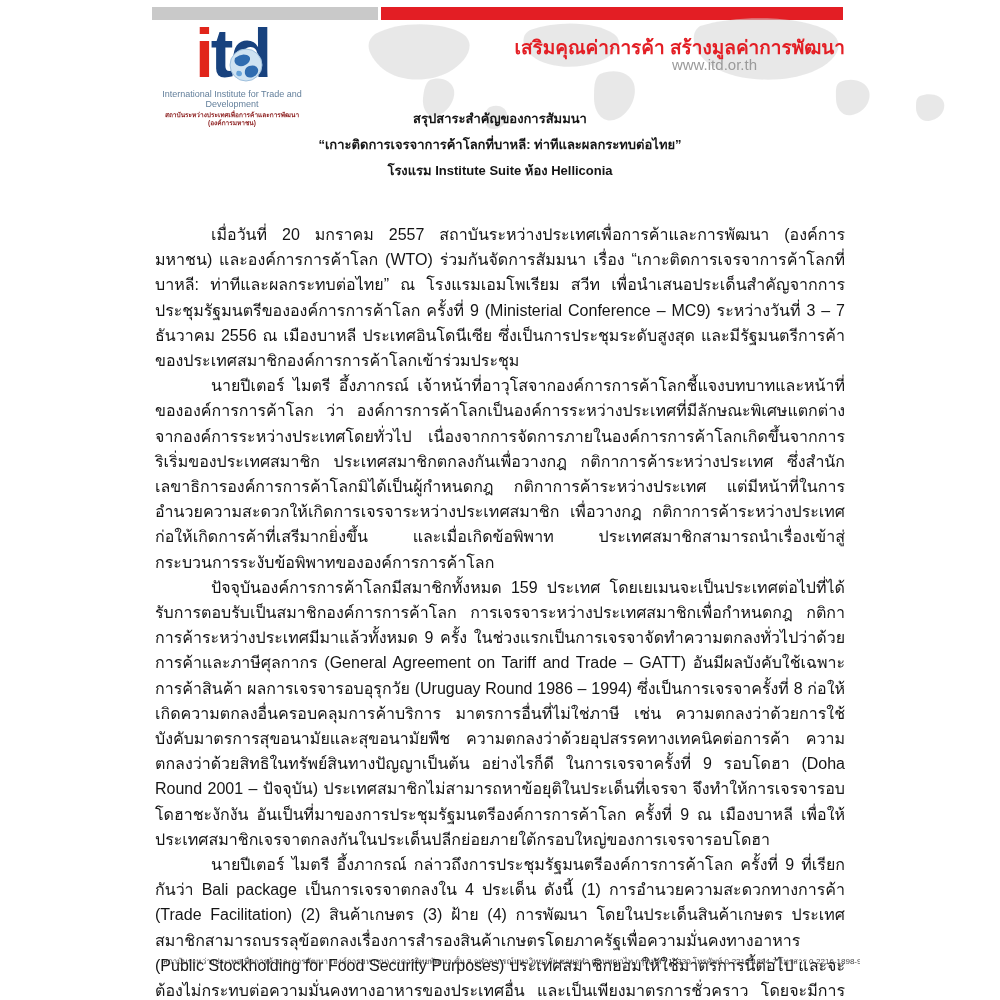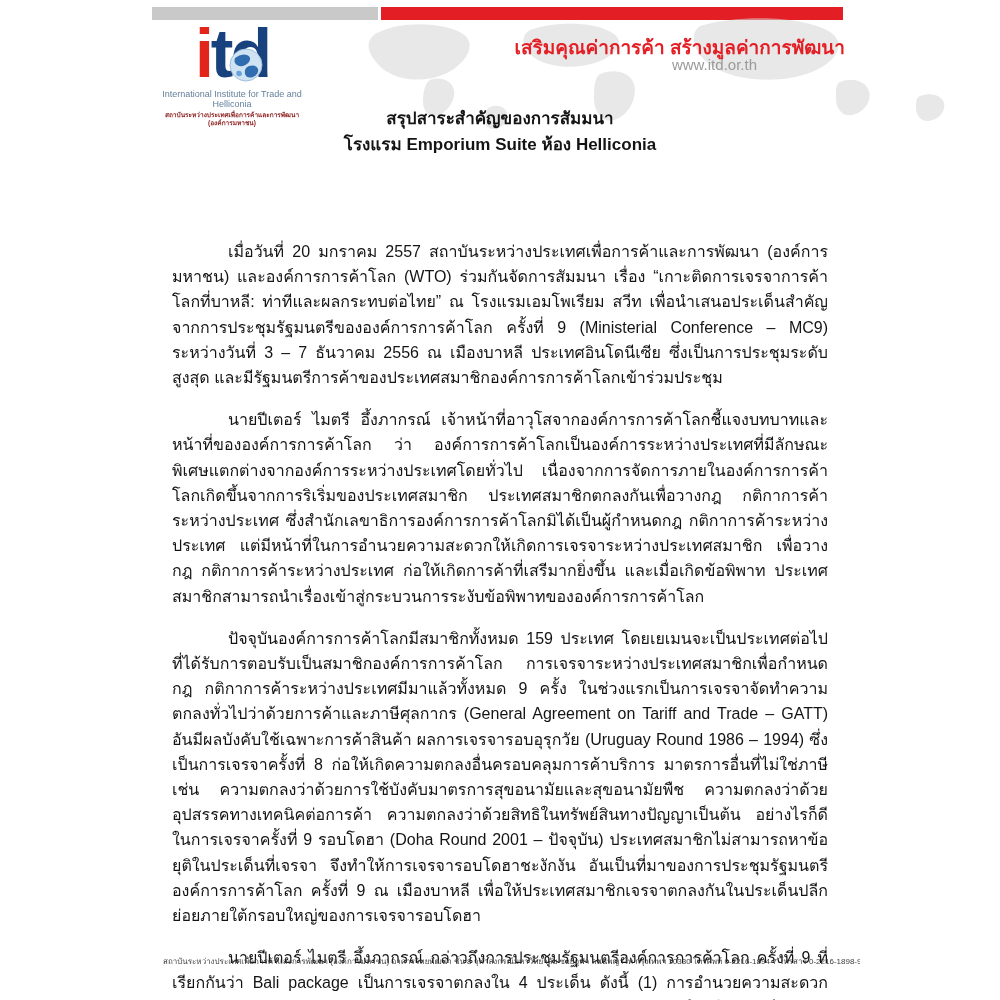--- a/index.html
+++ b/index.html
@@ -18,24 +18,24 @@
   .logo-text{font-size:68px;font-weight:bold;line-height:66px;letter-spacing:-3px;position:relative;display:inline-block;}
   .logo-i{color:#e1251b;}
   .logo-td{color:#18427e;}
   .globe{position:absolute;right:6px;bottom:4px;width:34px;height:34px;}
   .logo-en{font-size:9px;line-height:10px;color:#64809c;margin-top:3px;}
   .logo-th{font-size:6.5px;line-height:8px;color:#8b1c1c;margin-top:2px;font-weight:bold;}
   
   .slogan{right:155px;top:32px;font-size:19px;font-weight:bold;color:#e31e24;white-space:nowrap;}
   .website{right:243px;top:56px;font-size:15px;color:#9a9a9a;}
   
-  .title-block{left:155px;top:106px;width:690px;text-align:center;font-weight:bold;font-size:17px;line-height:26px;color:#141414;}
+  .title-block{left:155px;top:106px;width:690px;text-align:center;font-weight:bold;font-size:13px;line-height:26px;color:#141414;}
   
   .body-block{left:155px;top:222px;width:690px;font-size:16px;line-height:25.2px;text-align:justify;color:#141414;}
-  .body-block p{margin:17px;text-indent:56px;}
+  .body-block p{margin:0;text-indent:56px;}
   
   .footer{left:163px;top:956px;width:697px;font-size:8px;line-height:11.5px;color:#3d3d3d;}
   .footer div{white-space:nowrap;overflow:hidden;}
 </style>
 </head>
 <body>
 
 <div class="abs bar-gray"></div>
 <div class="abs bar-red"></div>
 
@@ -56,30 +56,31 @@
   <div class="logo-text">
     <span class="logo-i">i</span><span class="logo-td">td</span>
     <svg class="globe" viewBox="0 0 34 34" aria-hidden="true">
       <circle cx="17" cy="17" r="16" fill="#cfe3f2"></circle>
       <path d="M6,10 q6,-5 12,-3 q5,2 2,7 q-4,5 -10,4 q-6,-2 -4,-8 z" fill="#2f6cb0"></path>
       <path d="M20,18 q7,-2 9,3 q1,5 -5,8 q-6,2 -8,-3 q-1,-6 4,-8 z" fill="#2f6cb0"></path>
       <path d="M8,23 q4,-1 5,2 q0,4 -4,3 q-3,-1 -1,-5 z" fill="#67a3d9"></path>
       <circle cx="17" cy="17" r="16" fill="none" stroke="#9fc0dd" stroke-width="1"></circle>
     </svg>
   </div>
-  <div class="logo-en">International Institute for Trade and Helliconia</div>
+  <div class="logo-en">International Institute for Trade and Development</div>
   <div class="logo-th">สถาบันระหว่างประเทศเพื่อการค้าและการพัฒนา (องค์การมหาชน)</div>
 </div>
 
 <div class="abs slogan">เสริมคุณค่าการค้า สร้างมูลค่าการพัฒนา</div>
 <div class="abs website">www.itd.or.th</div>
 
 <div class="abs title-block">
   <div>สรุปสาระสำคัญของการสัมมนา</div>
-  <div>โรงแรม Emporium Suite ห้อง Helliconia</div>
+  <div>“เกาะติดการเจรจาการค้าโลกที่บาหลี: ท่าทีและผลกระทบต่อไทย”</div>
+  <div>โรงแรม Institute Suite ห้อง Helliconia</div>
 </div>
 
 <div class="abs body-block">
   <p>เมื่อวันที่ 20 มกราคม 2557 สถาบันระหว่างประเทศเพื่อการค้าและการพัฒนา (องค์การมหาชน) และองค์การการค้าโลก (WTO) ร่วมกันจัดการสัมมนา เรื่อง “เกาะติดการเจรจาการค้าโลกที่บาหลี: ท่าทีและผลกระทบต่อไทย” ณ โรงแรมเอมโพเรียม สวีท เพื่อนำเสนอประเด็นสำคัญจากการประชุมรัฐมนตรีขององค์การการค้าโลก ครั้งที่ 9 (Ministerial Conference – MC9) ระหว่างวันที่ 3 – 7 ธันวาคม 2556 ณ เมืองบาหลี ประเทศอินโดนีเซีย ซึ่งเป็นการประชุมระดับสูงสุด และมีรัฐมนตรีการค้าของประเทศสมาชิกองค์การการค้าโลกเข้าร่วมประชุม</p>
   <p>นายปีเตอร์ ไมตรี อึ้งภากรณ์ เจ้าหน้าที่อาวุโสจากองค์การการค้าโลกชี้แจงบทบาทและหน้าที่ขององค์การการค้าโลก ว่า องค์การการค้าโลกเป็นองค์การระหว่างประเทศที่มีลักษณะพิเศษแตกต่างจากองค์การระหว่างประเทศโดยทั่วไป เนื่องจากการจัดการภายในองค์การการค้าโลกเกิดขึ้นจากการริเริ่มของประเทศสมาชิก ประเทศสมาชิกตกลงกันเพื่อวางกฎ กติกาการค้าระหว่างประเทศ ซึ่งสำนักเลขาธิการองค์การการค้าโลกมิได้เป็นผู้กำหนดกฎ กติกาการค้าระหว่างประเทศ แต่มีหน้าที่ในการอำนวยความสะดวกให้เกิดการเจรจาระหว่างประเทศสมาชิก เพื่อวางกฎ กติกาการค้าระหว่างประเทศ ก่อให้เกิดการค้าที่เสรีมากยิ่งขึ้น และเมื่อเกิดข้อพิพาท ประเทศสมาชิกสามารถนำเรื่องเข้าสู่กระบวนการระงับข้อพิพาทขององค์การการค้าโลก</p>
   <p>ปัจจุบันองค์การการค้าโลกมีสมาชิกทั้งหมด 159 ประเทศ โดยเยเมนจะเป็นประเทศต่อไปที่ได้รับการตอบรับเป็นสมาชิกองค์การการค้าโลก การเจรจาระหว่างประเทศสมาชิกเพื่อกำหนดกฎ กติกาการค้าระหว่างประเทศมีมาแล้วทั้งหมด 9 ครั้ง ในช่วงแรกเป็นการเจรจาจัดทำความตกลงทั่วไปว่าด้วยการค้าและภาษีศุลกากร (General Agreement on Tariff and Trade – GATT) อันมีผลบังคับใช้เฉพาะการค้าสินค้า ผลการเจรจารอบอุรุกวัย (Uruguay Round 1986 – 1994) ซึ่งเป็นการเจรจาครั้งที่ 8 ก่อให้เกิดความตกลงอื่นครอบคลุมการค้าบริการ มาตรการอื่นที่ไม่ใช่ภาษี เช่น ความตกลงว่าด้วยการใช้บังคับมาตรการสุขอนามัยและสุขอนามัยพืช ความตกลงว่าด้วยอุปสรรคทางเทคนิคต่อการค้า ความตกลงว่าด้วยสิทธิในทรัพย์สินทางปัญญาเป็นต้น อย่างไรก็ดี ในการเจรจาครั้งที่ 9 รอบโดฮา (Doha Round 2001 – ปัจจุบัน) ประเทศสมาชิกไม่สามารถหาข้อยุติในประเด็นที่เจรจา จึงทำให้การเจรจารอบโดฮาชะงักงัน อันเป็นที่มาของการประชุมรัฐมนตรีองค์การการค้าโลก ครั้งที่ 9 ณ เมืองบาหลี เพื่อให้ประเทศสมาชิกเจรจาตกลงกันในประเด็นปลีกย่อยภายใต้กรอบใหญ่ของการเจรจารอบโดฮา</p>
   <p>นายปีเตอร์ ไมตรี อึ้งภากรณ์ กล่าวถึงการประชุมรัฐมนตรีองค์การการค้าโลก ครั้งที่ 9 ที่เรียกกันว่า Bali package เป็นการเจรจาตกลงใน 4 ประเด็น ดังนี้ (1) การอำนวยความสะดวกทางการค้า (Trade Facilitation) (2) สินค้าเกษตร (3) ฝ้าย (4) การพัฒนา โดยในประเด็นสินค้าเกษตร ประเทศสมาชิกสามารถบรรลุข้อตกลงเรื่องการสำรองสินค้าเกษตรโดยภาครัฐเพื่อความมั่นคงทางอาหาร (Public Stockholding for Food Security Purposes) ประเทศสมาชิกยอมให้ใช้มาตรการนี้ต่อไป และจะต้องไม่กระทบต่อความมั่นคงทางอาหารของประเทศอื่น และเป็นเพียงมาตรการชั่วคราว โดยจะมีการเจรจาหาข้อยุติถาวรเกี่ยวกับการใช้มาตรการนี้ภายใน 4 ปี ส่วนประเด็นเรื่องการอุดหนุนสินค้าเกษตรเป็นประเด็นที่องค์การการค้าโลกให้ความสนใจเป็นพิเศษ และมีเป้าหมายว่าจะลดการอุดหนุนสินค้าเกษตรให้น้อยลง โดยเมื่อเดือนมีนาคม 2556</p>
 </div>
 
 <div class="abs footer">

